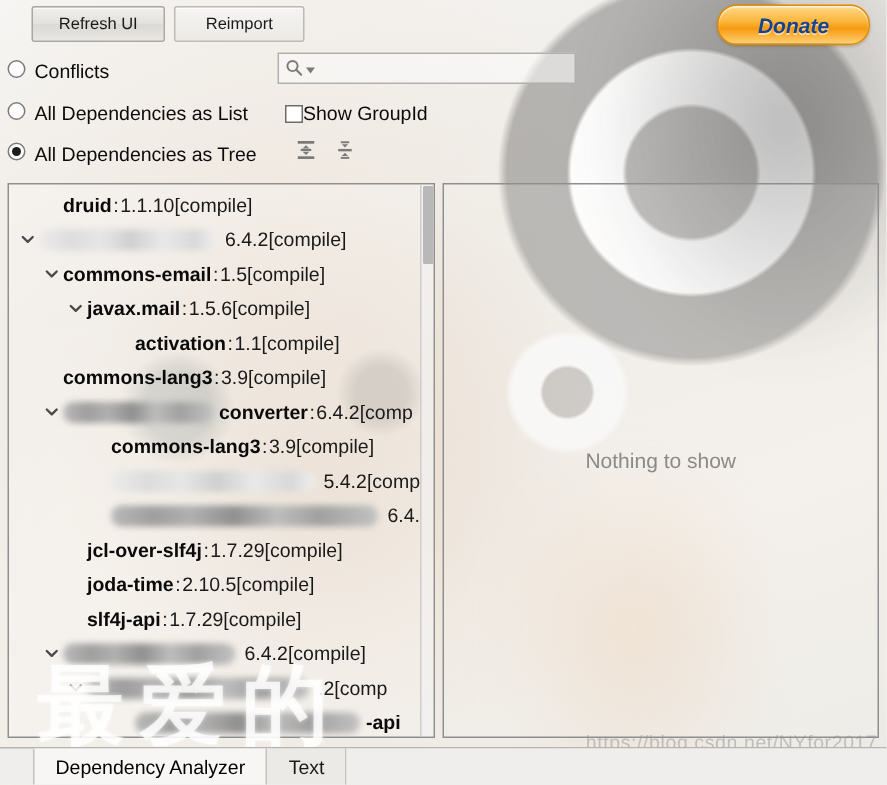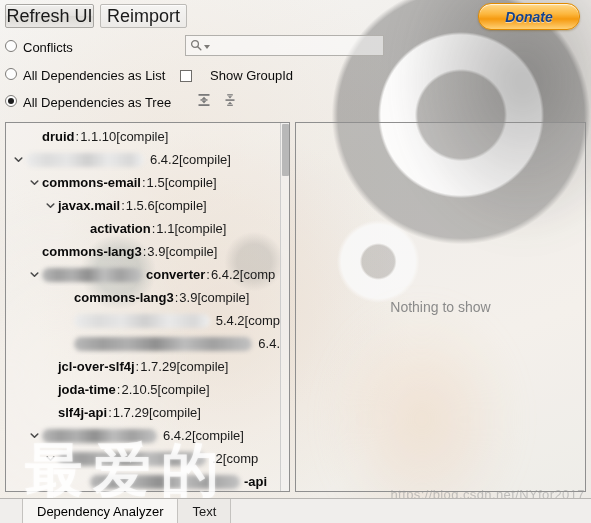--- a/index.html
+++ b/index.html
@@ -45,24 +45,25 @@
   }
 
   
   #toolbar{position:absolute;left:0;top:0;width:591px;height:120px;z-index:3;}
 
   .push-btn{
     position:absolute;
     background:linear-gradient(180deg,#f0efed 0%,#e4e2df 48%,#dbd9d5 52%,#e9e7e4 100%);
     border:1px solid #a9a7a3;
     border-radius:2px;
-    font-size:18px;color:#1a1a1a;
+    font-size:11px;color:#1a1a1a;
     display:flex;align-items:center;justify-content:center;
     box-shadow:inset 0 1px 0 rgba(255,255,255,0.75);
     cursor:default;
+    margin-left:16px;
   }
   #btn-refresh{left:5px;top:4px;width:87px;height:22px;}
   #btn-reimport{left:100px;top:4px;width:85px;height:22px;
     background:linear-gradient(180deg,#f5f4f2 0%,#eceae7 100%);border-color:#bcbab6;}
 
   
   #btn-donate{
     position:absolute;right:11px;top:3px;width:100px;height:25px;
     border-radius:13px;
     background:linear-gradient(180deg,#ffd98a 0%,#fcb73e 40%,#f59a10 60%,#ffd074 100%);
@@ -82,21 +83,21 @@
     box-sizing:border-box;display:flex;align-items:center;justify-content:center;flex:0 0 auto;
   }
   .radio.on::after{content:"";width:6px;height:6px;border-radius:50%;background:#1d1d1d;}
   .radio-row .lbl{font-size:13px;color:#0b0b0b;white-space:nowrap;}
 
   #row-conflicts{left:5px;top:40px;}
   #row-list{left:5px;top:68px;}
   #row-tree{left:5px;top:95px;}
 
   
-  #row-groupid{position:absolute;left:180px;top:68px;display:flex;align-items:center;gap:18px;cursor:default;}
+  #row-groupid{position:absolute;left:190px;top:68px;display:flex;align-items:center;gap:0;cursor:default;}
   .cbox{width:12px;height:12px;border:1px solid #6f6d6a;background:#fff;box-sizing:border-box;flex:0 0 auto;}
   #row-groupid .lbl{font-size:13px;color:#0b0b0b;white-space:nowrap;}
 
   
   #search-box{
     position:absolute;left:185px;top:35px;width:199px;height:21px;
     background:rgba(252,252,251,0.55);
     border:1px solid #b2b0ac;box-sizing:border-box;
     display:flex;align-items:center;padding-left:4px;gap:2px;
   }

